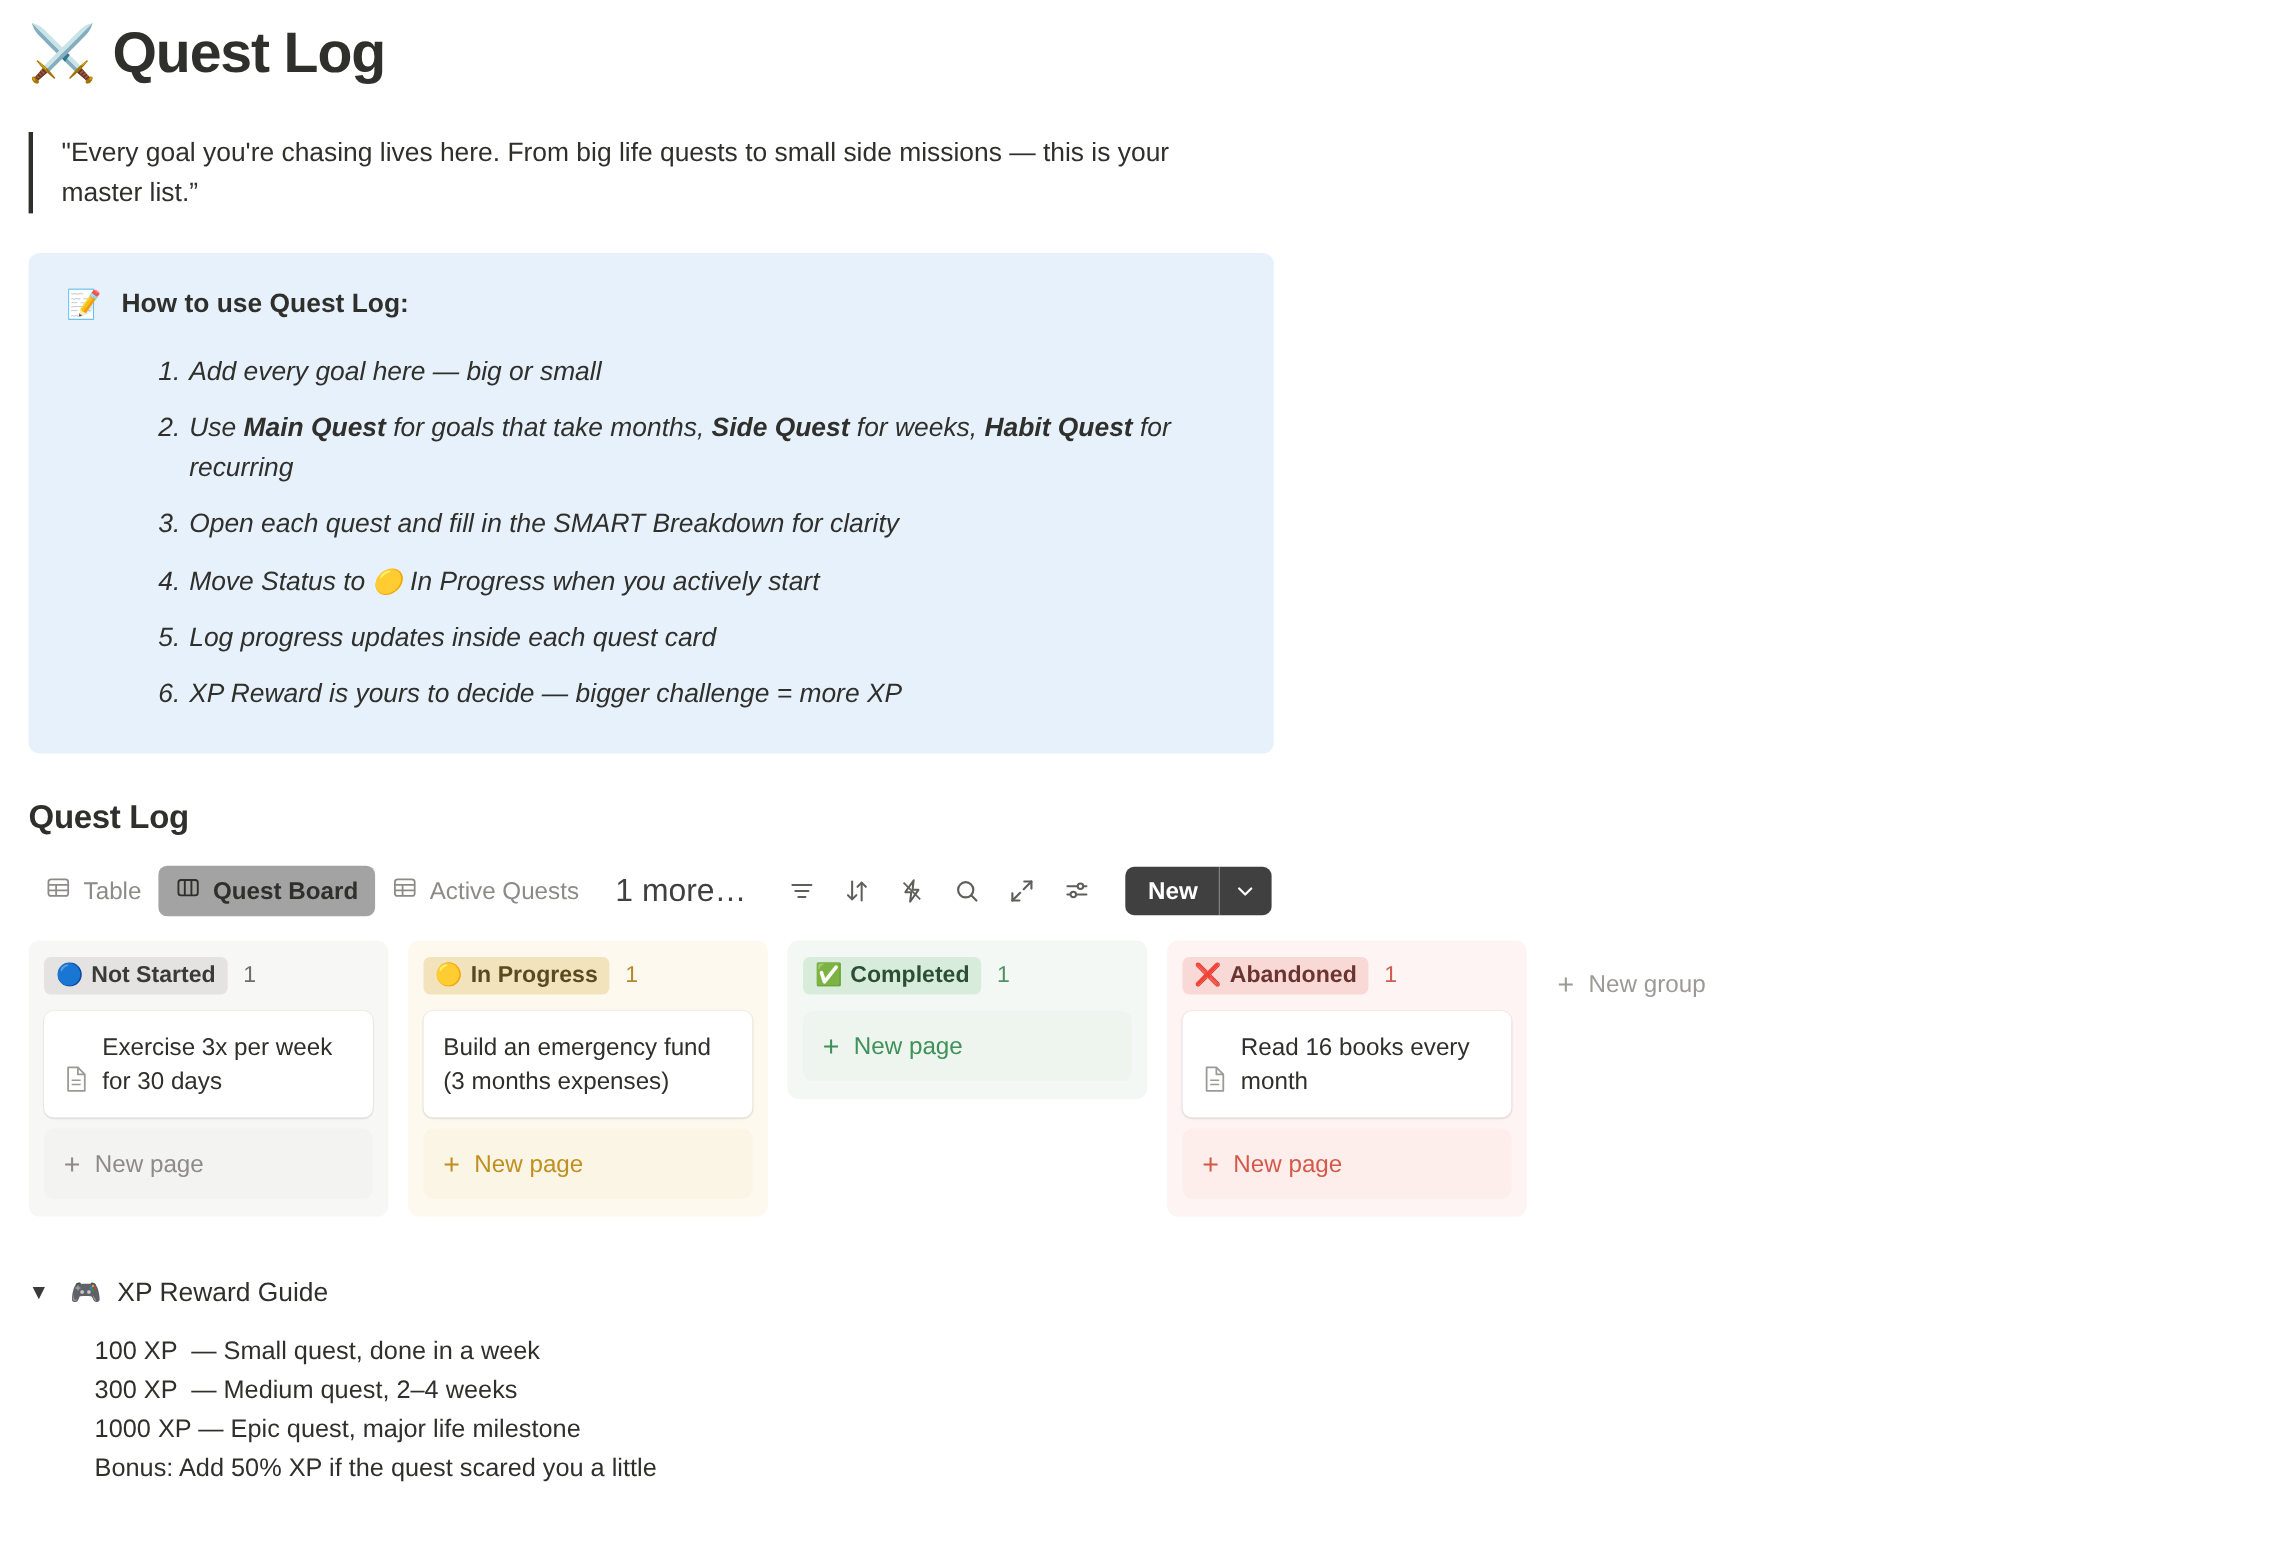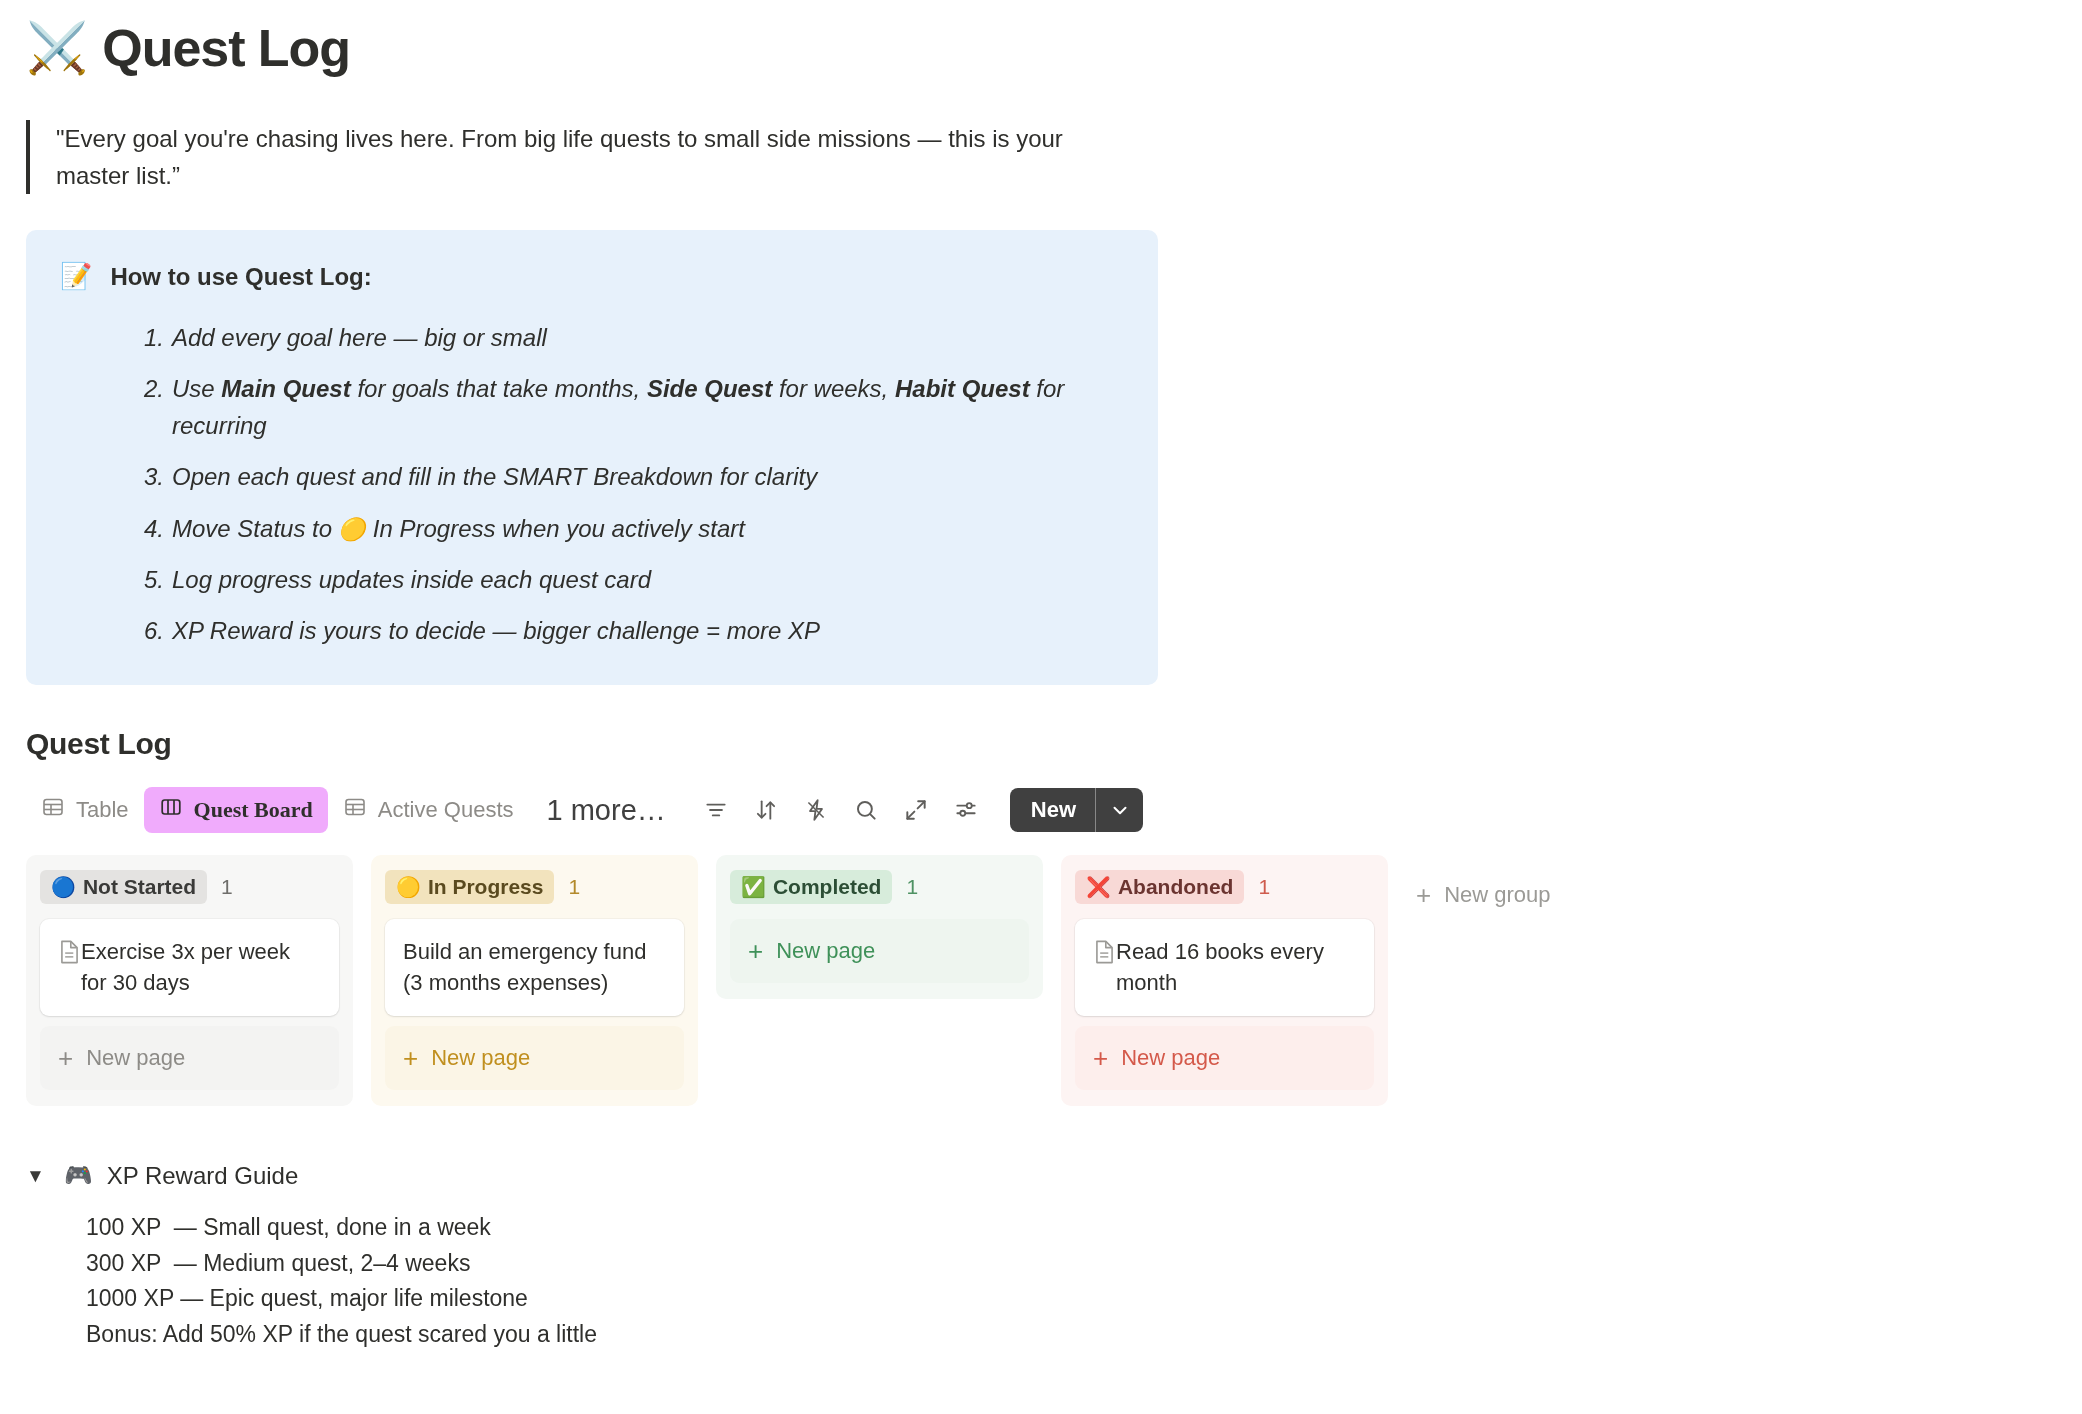--- a/index.html
+++ b/index.html
@@ -113,24 +113,23 @@
     height: 46px;
     padding: 0 15px;
     border-radius: 8px;
     font-size: 22px;
     color: #8d8b87;
     cursor: pointer;
     white-space: nowrap;
     text-align: center;
   }
   .view-tab.active {
-    background: #f0abfc;
+    background: #a3a3a3;
     color: #2f2f2c;
     font-weight: 700;
-    font-family: Liberation Serif, serif;
   }
   .view-tab svg { flex: none; }
   .more-views {
     font-size: 29px;
     color: #404040;
     padding: 0 14px 0 18px;
     cursor: pointer;
     white-space: nowrap;
   }
   .tool-icons {
@@ -203,21 +202,22 @@
   }
   .status-pill .pill-emoji { font-size: 20px; line-height: 1; }
   .col-count { font-size: 21px; }
 
   .card {
     background: #ffffff;
     border-radius: 9px;
     padding: 17px 18px;
     margin-bottom: 10px;
     display: flex;
-    align-items: flex-start;
+    align-items: flex-end;
+    gap: 12px;
     box-shadow: 0 1px 2px rgba(15,15,15,0.10), 0 0 0 1px rgba(15,15,15,0.035);
     cursor: pointer;
   }
   .card-icon { flex: none; margin-top: 3px; }
   .card-title {
     font-size: 22px;
     line-height: 1.42;
     color: #2f2f2c;
   }
   .new-page {

